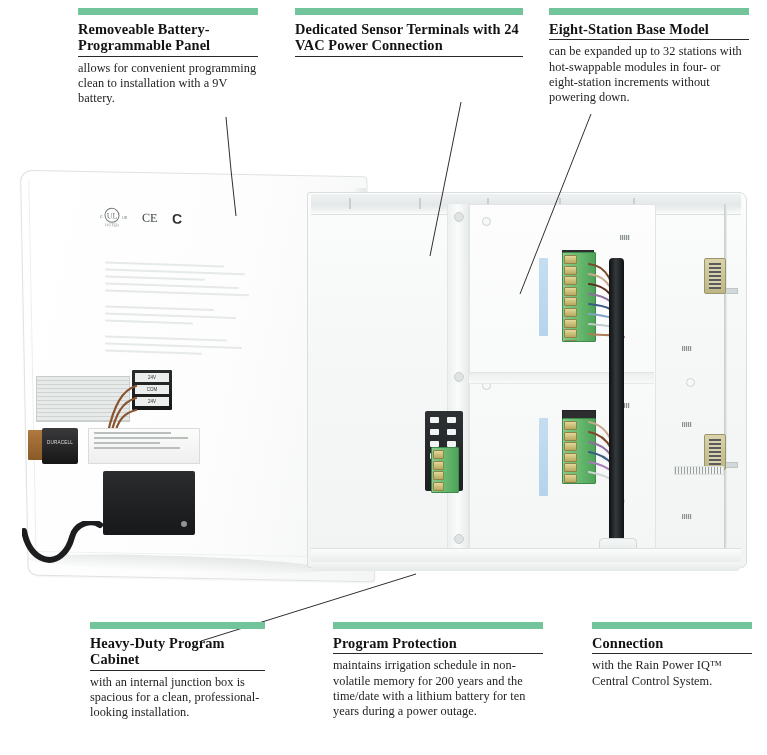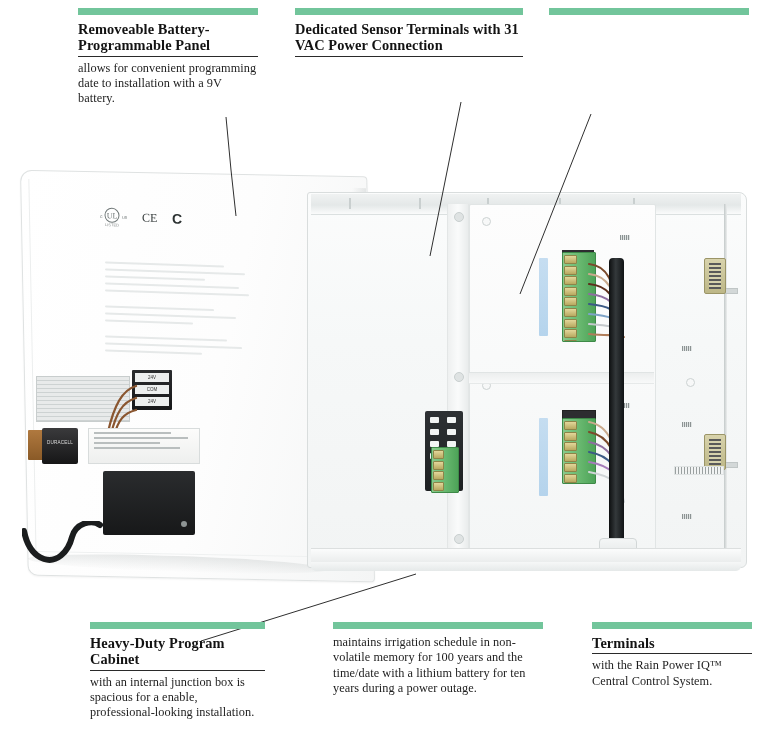--- a/index.html
+++ b/index.html
@@ -441,42 +441,45 @@
       <path d="M226 117 L231 170 L236 216"></path>
       <path d="M461 102 L430 256"></path>
       <path d="M591 114 L520 294"></path>
       <path d="M416 574 L201 641"></path>
     </g>
   </svg>
 
   <div class="callout" id="callout-removable-panel">
     <div class="cbar"></div>
     <div class="ctitle">Removeable Battery-Programmable Panel</div>
-    <div class="cbody">allows for convenient programming date to installation with a 9V battery.</div>
+    <div class="cbody">allows for convenient programming clean to installation with a 9V battery.</div>
   </div>
 
   <div class="callout" id="callout-sensor-terminals">
     <div class="cbar"></div>
-    <div class="ctitle">Dedicated Sensor Terminals with 31 VAC Power Connection</div>
+    <div class="ctitle">Dedicated Sensor Terminals with 24 VAC Power Connection</div>
   </div>
 
   <div class="callout" id="callout-base-model">
     <div class="cbar"></div>
+    <div class="ctitle">Eight-Station Base Model</div>
+    <div class="cbody">can be expanded up to 32 stations with hot-swappable modules in four- or eight-station increments without powering down.</div>
   </div>
 
   <div class="callout" id="callout-locking-cabinet">
     <div class="cbar"></div>
     <div class="ctitle">Heavy-Duty Program Cabinet</div>
-    <div class="cbody">with an internal junction box is spacious for a enable, professional-looking installation.</div>
+    <div class="cbody">with an internal junction box is spacious for a clean, professional-looking installation.</div>
   </div>
 
   <div class="callout" id="callout-program-protection">
     <div class="cbar"></div>
-    <div class="cbody">maintains irrigation schedule in non-volatile memory for 100 years and the time/date with a lithium battery for ten years during a power outage.</div>
+    <div class="ctitle">Program Protection</div>
+    <div class="cbody">maintains irrigation schedule in non-volatile memory for 200 years and the time/date with a lithium battery for ten years during a power outage.</div>
   </div>
 
   <div class="callout" id="callout-compatible">
     <div class="cbar"></div>
-    <div class="ctitle">Terminals</div>
+    <div class="ctitle">Connection</div>
     <div class="cbody">with the Rain Power IQ™ Central Control System.</div>
   </div>
 
 </div>
 
 </body></html>

